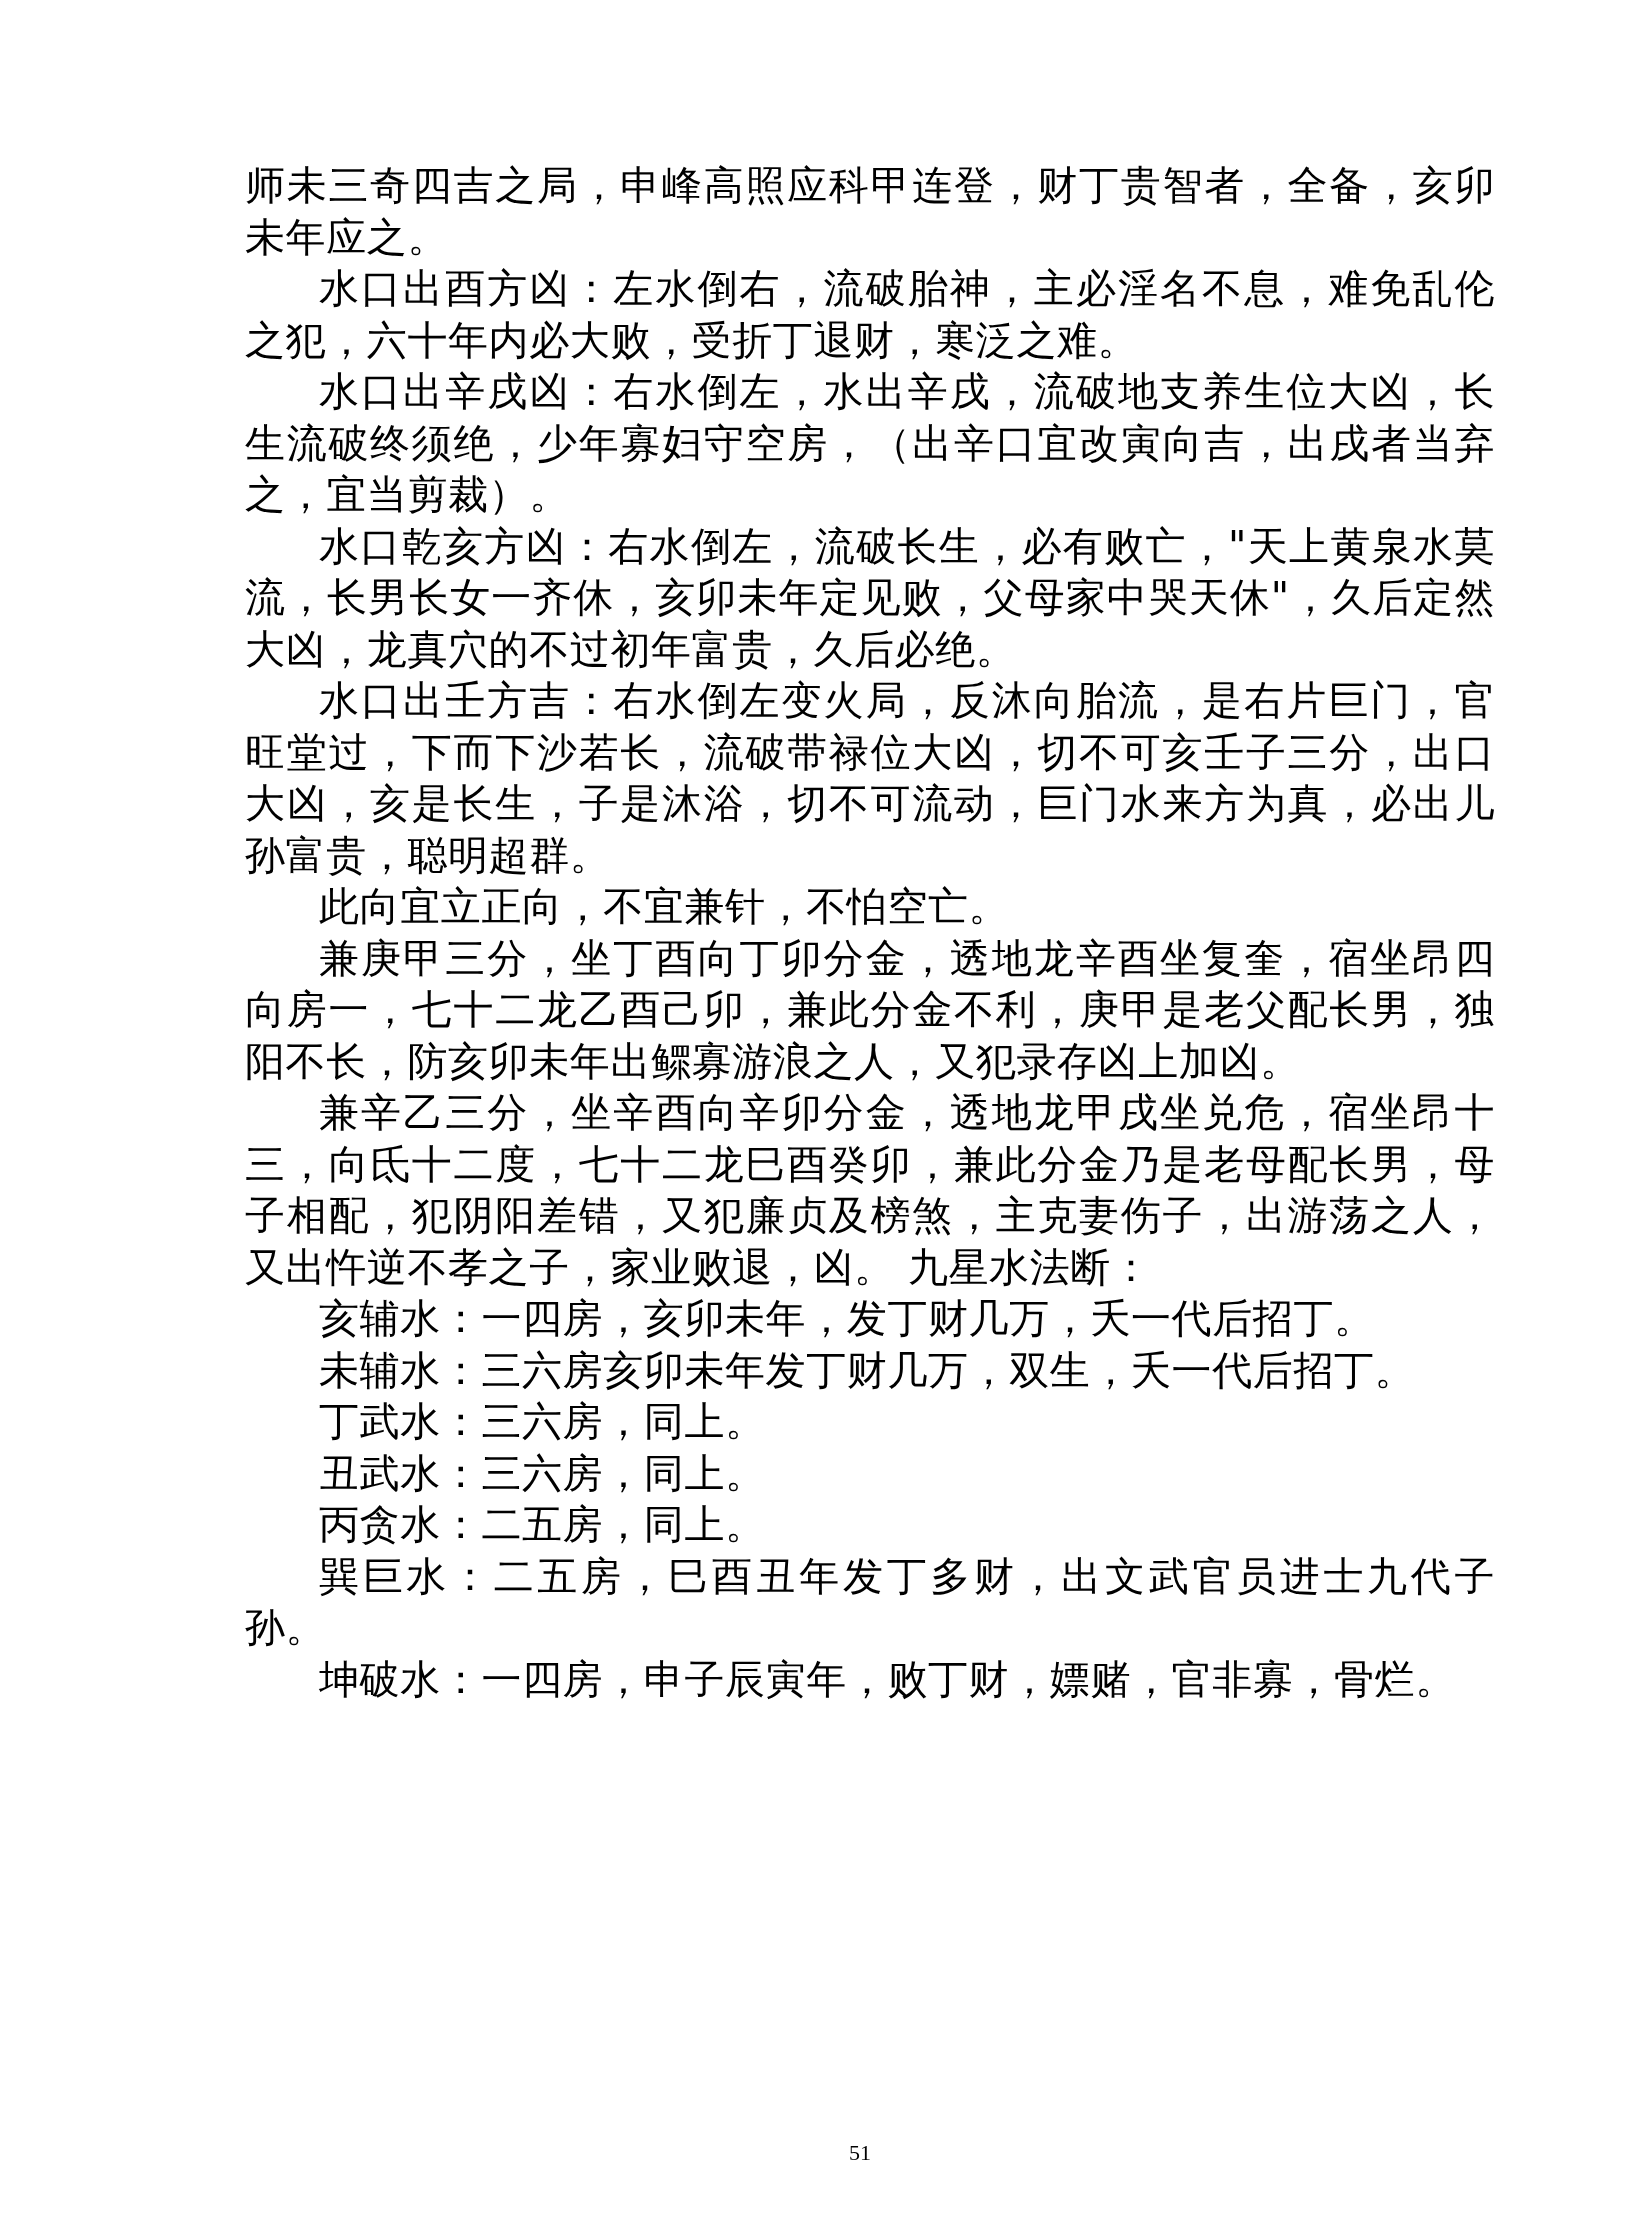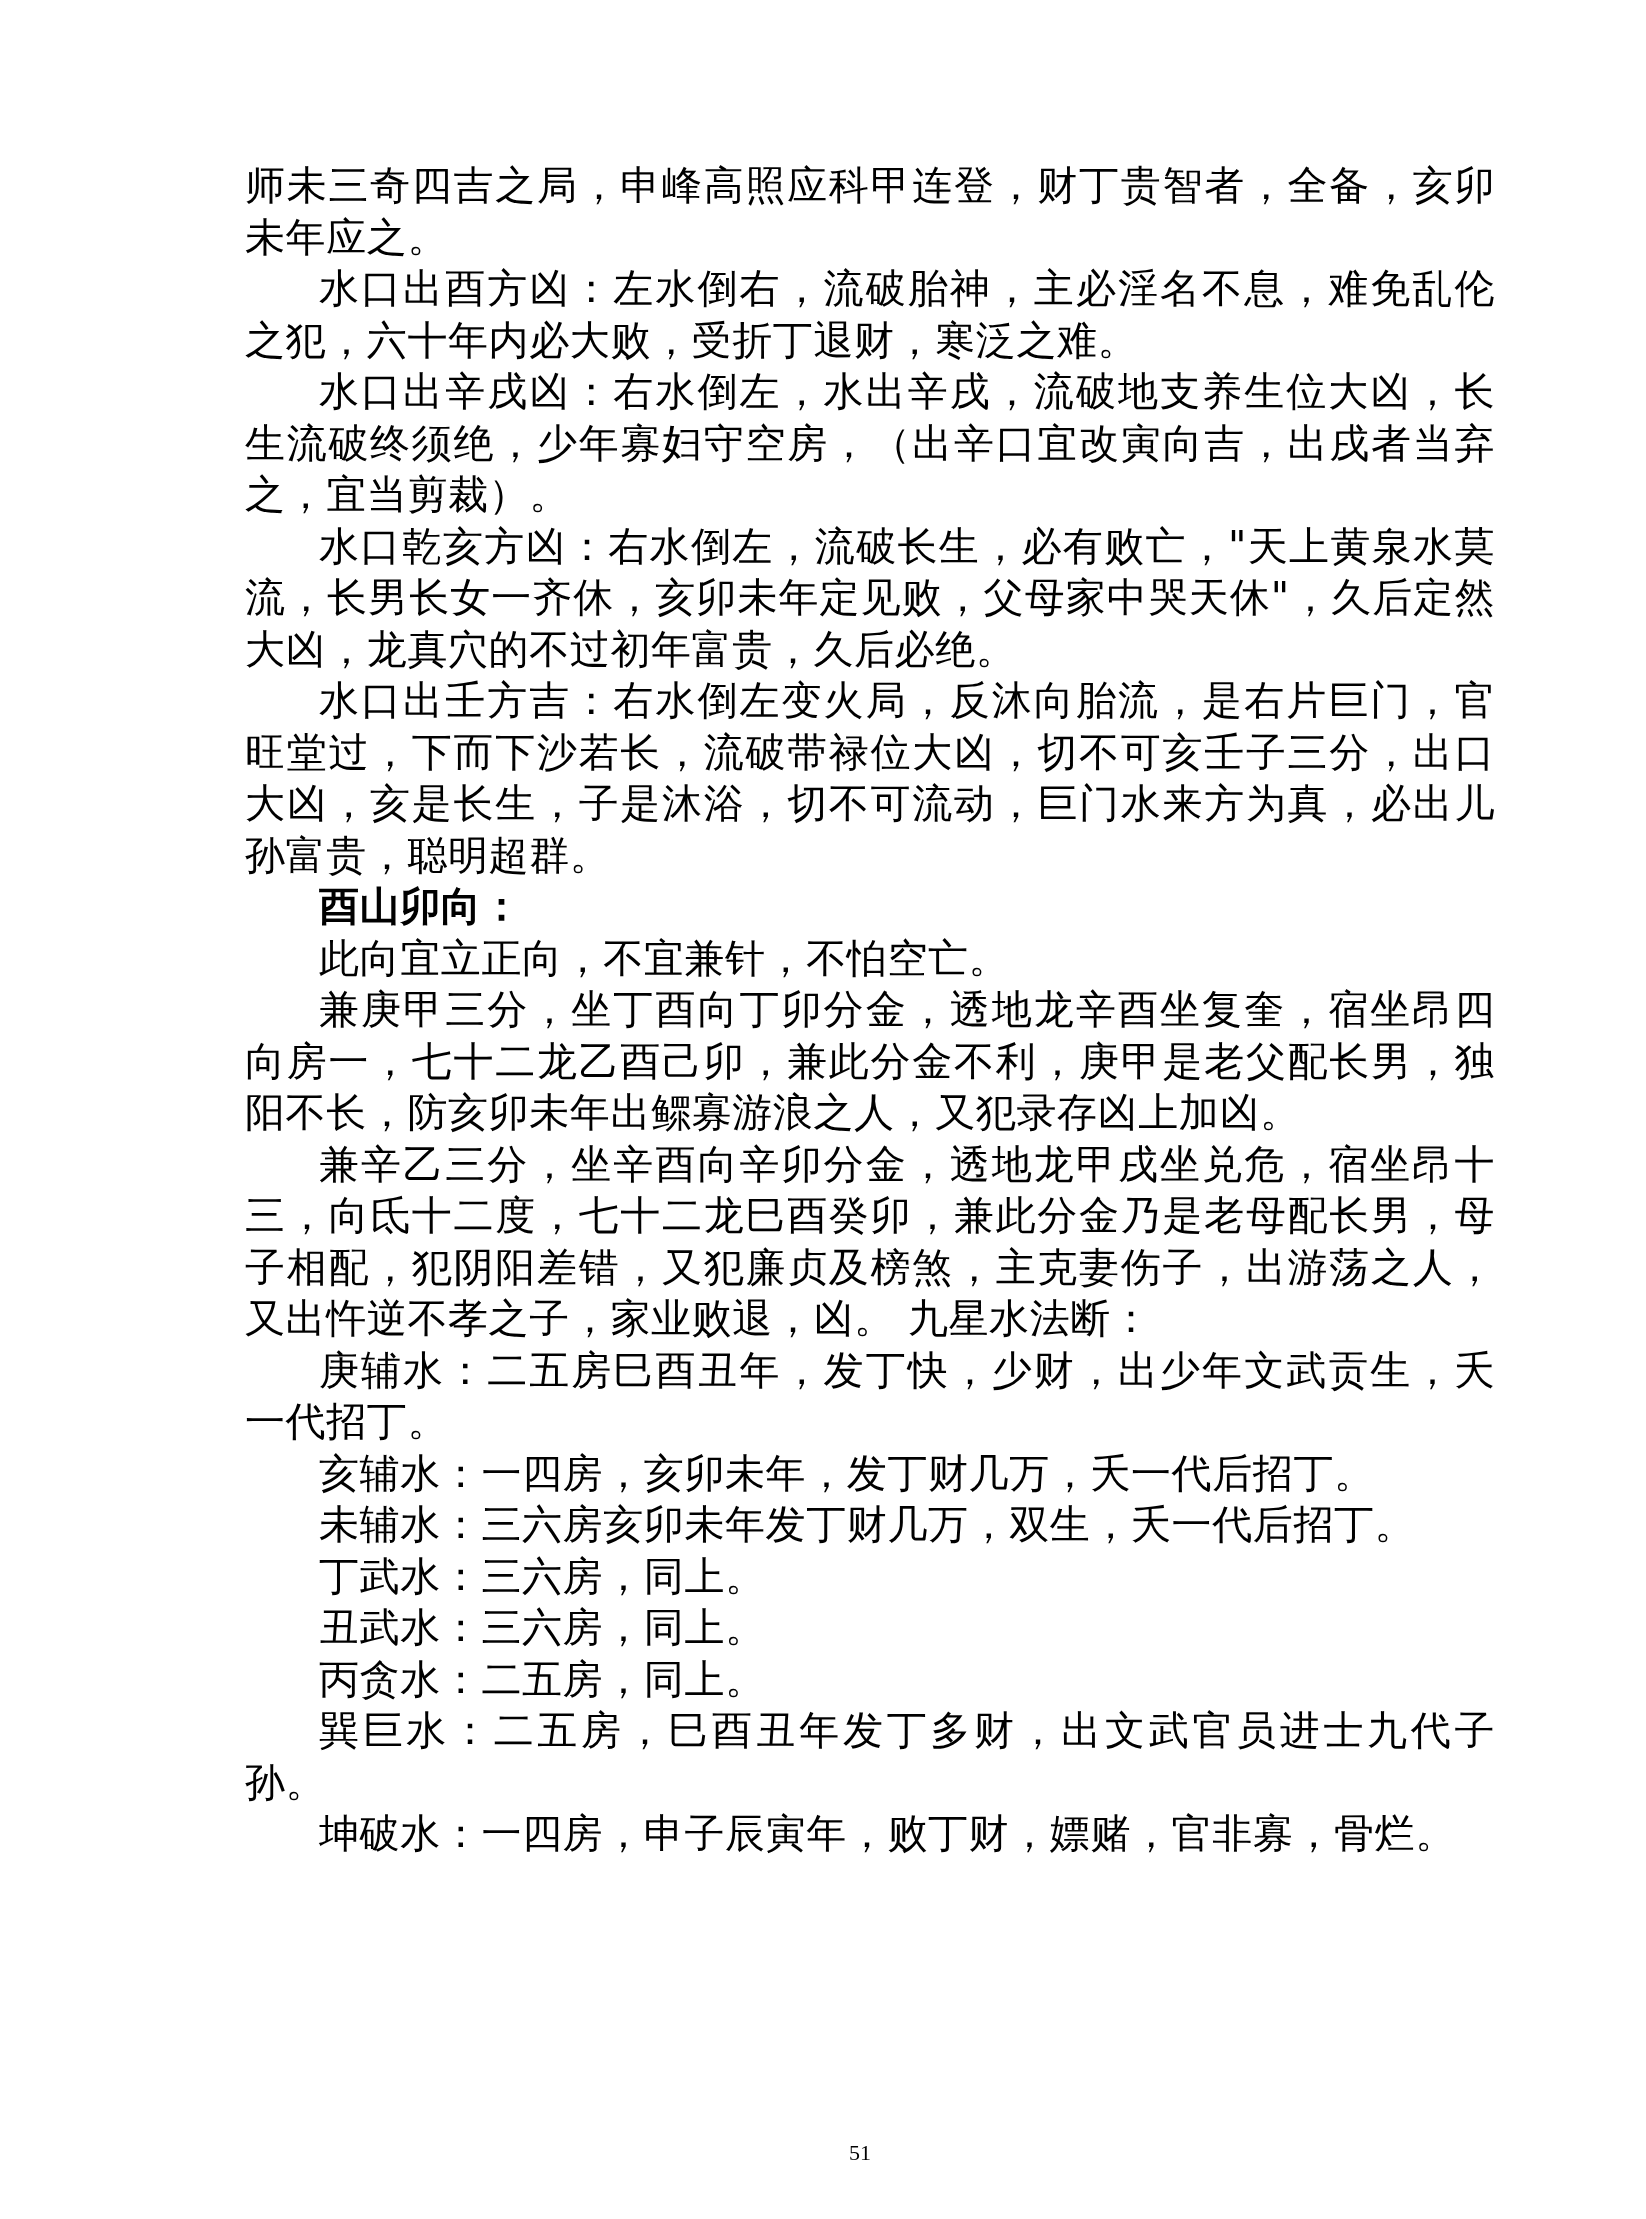--- a/index.html
+++ b/index.html
@@ -47,25 +47,23 @@
   </style>
 </head>
 <body>
 
 <div class="page">
   <p class="para" style="text-indent:0">师未三奇四吉之局，申峰高照应科甲连登，财丁贵智者，全备，亥卯未年应之。</p>
   <p class="para">水口出酉方凶：左水倒右，流破胎神，主必淫名不息，难免乱伦之犯，六十年内必大败，受折丁退财，寒泛之难。</p>
   <p class="para">水口出辛戌凶：右水倒左，水出辛戌，流破地支养生位大凶，长生流破终须绝，少年寡妇守空房，（出辛口宜改寅向吉，出戌者当弃之，宜当剪裁）。</p>
   <p class="para">水口乾亥方凶：右水倒左，流破长生，必有败亡，"天上黄泉水莫流，长男长女一齐休，亥卯未年定见败，父母家中哭天休"，久后定然大凶，龙真穴的不过初年富贵，久后必绝。</p>
   <p class="para">水口出壬方吉：右水倒左变火局，反沐向胎流，是右片巨门，官旺堂过，下而下沙若长，流破带禄位大凶，切不可亥壬子三分，出口大凶，亥是长生，子是沐浴，切不可流动，巨门水来方为真，必出儿孙富贵，聪明超群。</p>
-  <p class="heading">酉山卯向：</p>
   <p class="para">此向宜立正向，不宜兼针，不怕空亡。</p>
   <p class="para">兼庚甲三分，坐丁酉向丁卯分金，透地龙辛酉坐复奎，宿坐昂四向房一，七十二龙乙酉己卯，兼此分金不利，庚甲是老父配长男，独阳不长，防亥卯未年出鳏寡游浪之人，又犯录存凶上加凶。</p>
   <p class="para">兼辛乙三分，坐辛酉向辛卯分金，透地龙甲戌坐兑危，宿坐昂十三，向氐十二度，七十二龙巳酉癸卯，兼此分金乃是老母配长男，母子相配，犯阴阳差错，又犯廉贞及榜煞，主克妻伤子，出游荡之人，又出忤逆不孝之子，家业败退，凶。 九星水法断：</p>
-  <p class="para">庚辅水：二五房巳酉丑年，发丁快，少财，出少年文武贡生，夭一代招丁。</p>
   <p class="para">亥辅水：一四房，亥卯未年，发丁财几万，夭一代后招丁。</p>
   <p class="para">未辅水：三六房亥卯未年发丁财几万，双生，夭一代后招丁。</p>
   <p class="para">丁武水：三六房，同上。</p>
   <p class="para">丑武水：三六房，同上。</p>
   <p class="para">丙贪水：二五房，同上。</p>
   <p class="para">巽巨水：二五房，巳酉丑年发丁多财，出文武官员进士九代子孙。</p>
   <p class="para">坤破水：一四房，申子辰寅年，败丁财，嫖赌，官非寡，骨烂。</p>
 </div>
 
 <div class="page-number">51</div>

